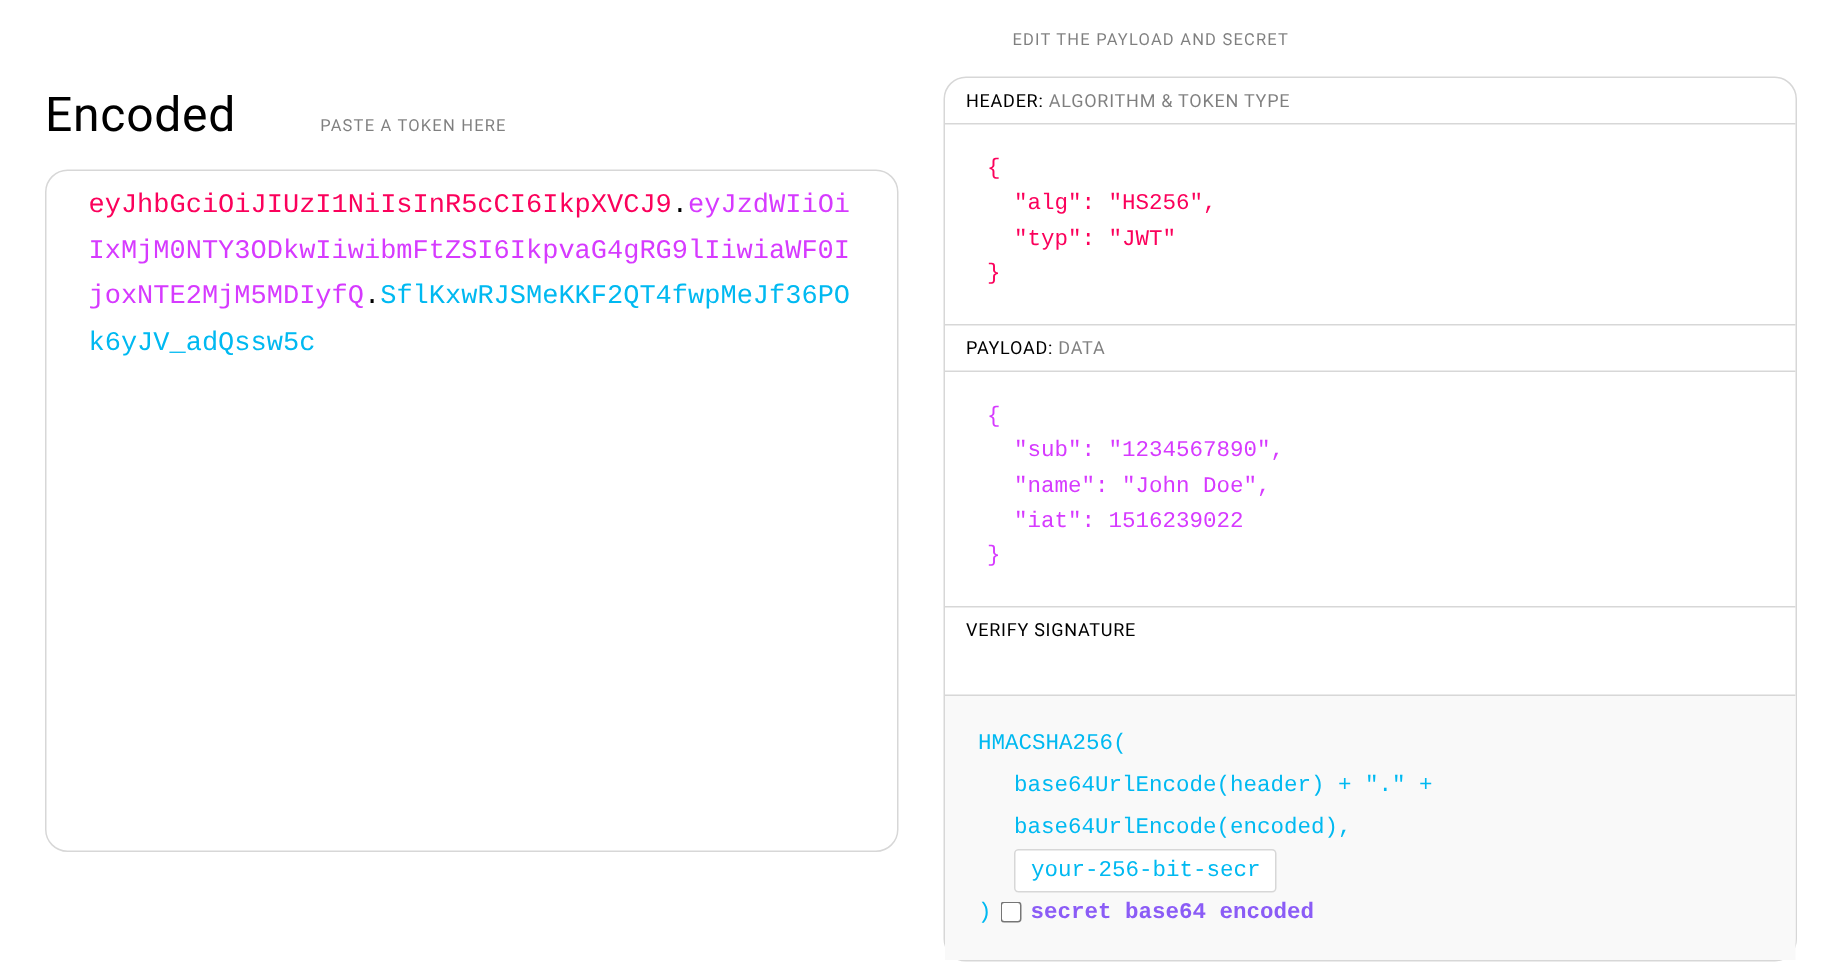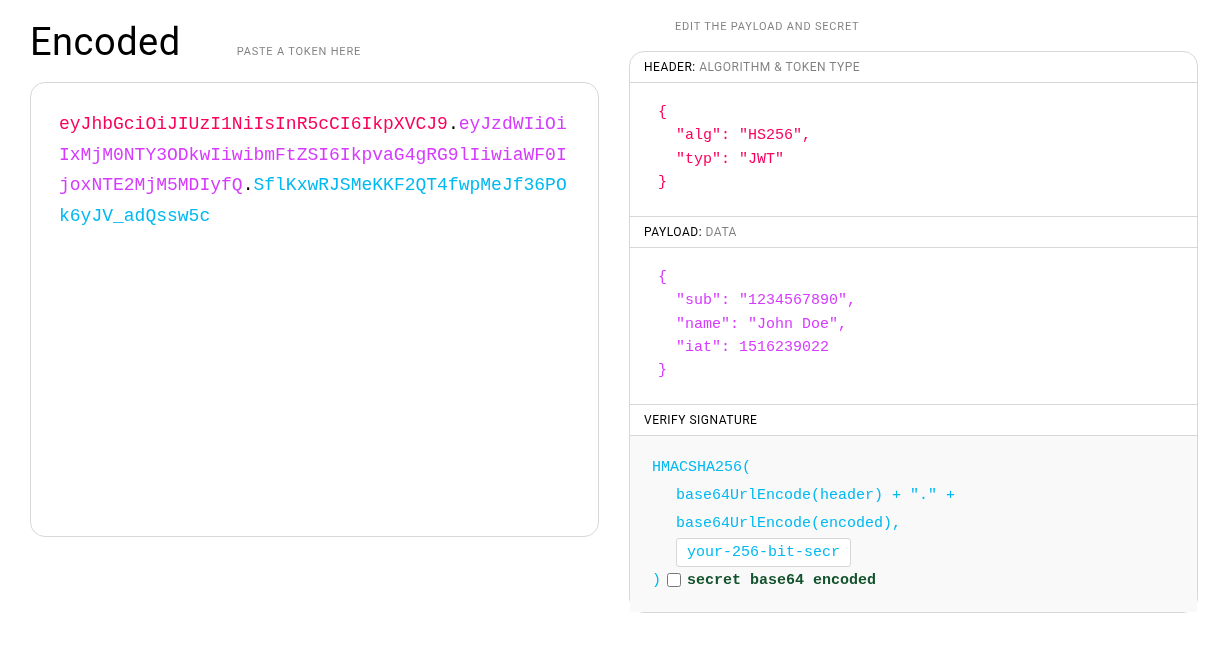--- a/index.html
+++ b/index.html
@@ -1,36 +1,36 @@
 <!DOCTYPE html>
 <html><head>
 <meta charset="utf-8">
 <style>
   html,body{margin:0;padding:0;background:#fff;font-family:-apple-system,BlinkMacSystemFont,"Segoe UI",Roboto,Helvetica,Arial,sans-serif;color:#000;}
   .wrap{display:flex;gap:30px;padding:20px 30px;box-sizing:border-box;width:1228px;}
   .col{flex:1;display:flex;flex-direction:column;}
   .title-row{display:flex;align-items:baseline;gap:10px;margin-bottom:18px;}
-  .title{font-size:38px;font-weight:400;letter-spacing:0.5px;color:#000;}
+  .title{font-size:32px;font-weight:400;letter-spacing:0.5px;color:#000;margin-top:37px;}
   .subtitle{font-size:11px;letter-spacing:0.8px;color:rgba(0,0,0,0.5);text-transform:uppercase;padding-left:46px;}
   .panel{border:1px solid #d7d7d7;border-radius:15px;background:#fff;}
-  .encoded-box{padding:26px 28px;height:455px;box-sizing:border-box;font-family:Consolas,Menlo,"Courier New",monospace;font-size:18px;line-height:1.7;word-break:break-all;}
+  .encoded-box{padding:8px 28px;height:455px;box-sizing:border-box;font-family:Consolas,Menlo,"Courier New",monospace;font-size:18px;line-height:1.7;word-break:break-all;}
   .tok-red{color:#fb015b;}
   .tok-purple{color:#d63aff;}
   .tok-blue{color:#00b9f1;}
   .dot{color:#000;}
   .section{border-bottom:1px solid #d7d7d7;}
   .section:last-child{border-bottom:none;}
   .sec-head{padding:8px 14px;font-size:12px;letter-spacing:0.5px;color:#000;}
   .sec-head .muted{color:rgba(0,0,0,0.5);}
   .sec-body{padding:18px 28px 22px;font-family:Consolas,Menlo,"Courier New",monospace;font-size:15px;line-height:1.55;white-space:pre;}
-  .sig-body{background:#f9f9f9;padding:18px 22px 18px;font-family:Consolas,Menlo,"Courier New",monospace;font-size:15px;line-height:1.85;color:#00b9f1;}
+  .sig-body{background:#f9f9f9;padding:18px 22px 18px;font-family:Consolas,Menlo,"Courier New",monospace;font-size:15px;line-height:1.85;color:#00b9f1;margin-top:28px;}
   .sig-line{padding-left:24px;}
   .secret-input{font-family:Consolas,Menlo,"Courier New",monospace;font-size:15px;border:1px solid #d7d7d7;border-radius:3px;padding:5px 10px;color:#00b9f1;background:#fff;width:175px;box-sizing:border-box;}
   .check-row{display:flex;align-items:center;gap:6px;}
-  .check-row label{font-weight:700;color:#14532d;cursor:pointer;}
+  .check-row label{font-weight:700;color:#8b5cf6;cursor:pointer;}
   .check-row input[type=checkbox]{width:14px;height:14px;margin:0;cursor:pointer;}
   .hdr-split{border-top:1px solid #d7d7d7;}
 </style>
 </head>
 <body>
 
 <div class="wrap">
 
   <div class="col">
     <div class="title-row">

